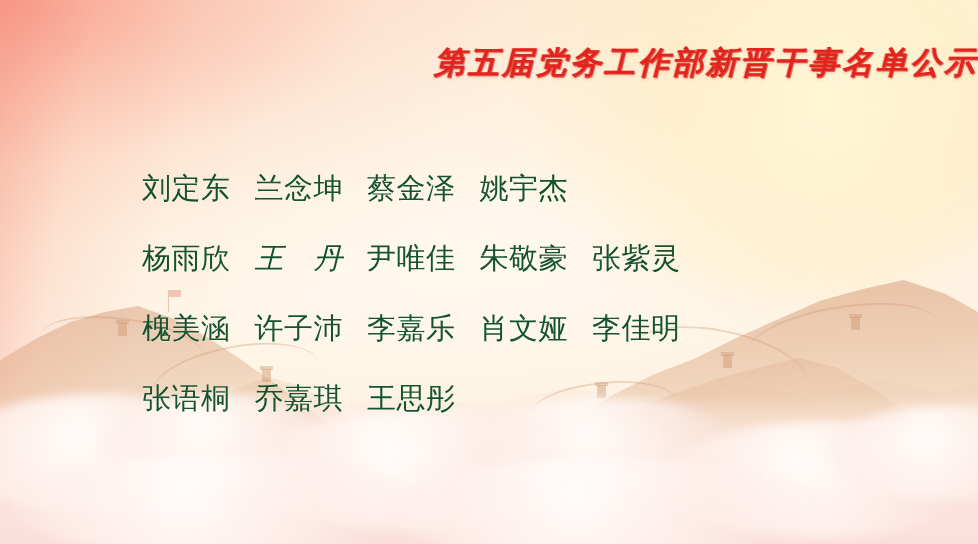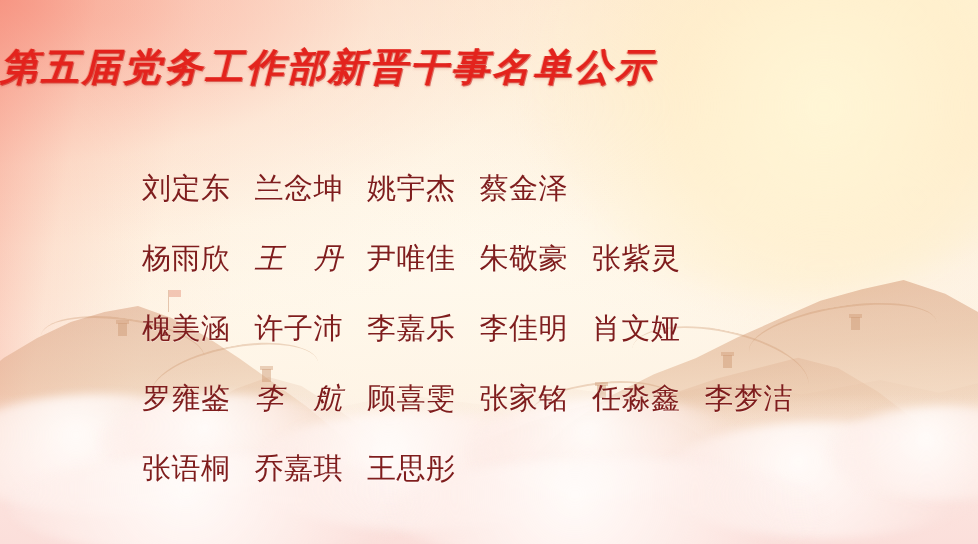--- a/index.html
+++ b/index.html
@@ -218,23 +218,23 @@
   .content {
     position: relative;
     z-index: 5;
     width: 978px;
     height: 544px;
   }
 
   .title {
     position: absolute;
     top: 42px; left: 0; right: 0;
-    text-align: left;
+    text-align: right;
     font-family: "DejaVu Serif", "Liberation Serif", serif;
-    font-size: 38px;
+    font-size: 31px;
     font-weight: 700;
     font-style: italic;
     letter-spacing: 3px;
     color: #e3231d;
     text-shadow:
        1px 1px 0 rgba(198,18,14,0.55),
       -1px 0   0 rgba(232,60,40,0.35),
        0 2px 3px rgba(190,60,40,0.22);
     white-space: nowrap;
   }
@@ -250,21 +250,21 @@
     display: flex;
     height: 70px;
     align-items: center;
     white-space: nowrap;
   }
 
   .name {
     font-family: "DejaVu Sans", "Liberation Sans", sans-serif;
     font-size: 29px;
     font-weight: 500;
-    color: #7f1d1d;
+    color: #14532d;
     letter-spacing: 0.5px;
     margin-right: 24px;
     text-shadow: 0 1px 0 rgba(255,255,255,0.35);
     margin-top: 48px;
   }
   .name.wide { letter-spacing: 0.5px; font-style: italic; }
   .name:last-child { margin-right: 0; }
 </style>
 </head>
 <body>
@@ -311,48 +311,40 @@
 
   <div class="content">
 
     <div class="title">第五届党务工作部新晋干事名单公示</div>
 
     <div class="name-list">
 
       <div class="name-row">
         <span class="name">刘定东</span>
         <span class="name">兰念坤</span>
+        <span class="name">蔡金泽</span>
         <span class="name">姚宇杰</span>
-        <span class="name">蔡金泽</span>
       </div>
 
       <div class="name-row">
         <span class="name">杨雨欣</span>
         <span class="name wide">王　丹</span>
         <span class="name">尹唯佳</span>
         <span class="name">朱敬豪</span>
         <span class="name">张紫灵</span>
       </div>
 
       <div class="name-row">
         <span class="name">槐美涵</span>
         <span class="name">许子沛</span>
         <span class="name">李嘉乐</span>
+        <span class="name">肖文娅</span>
         <span class="name">李佳明</span>
-        <span class="name">肖文娅</span>
       </div>
 
-      <div class="name-row">
-        <span class="name">罗雍鉴</span>
-        <span class="name wide">李　航</span>
-        <span class="name">顾喜雯</span>
-        <span class="name">张家铭</span>
-        <span class="name">任淼鑫</span>
-        <span class="name">李梦洁</span>
-      </div>
 
       <div class="name-row">
         <span class="name">张语桐</span>
         <span class="name">乔嘉琪</span>
         <span class="name">王思彤</span>
       </div>
 
     </div>
   </div>
 </div>

